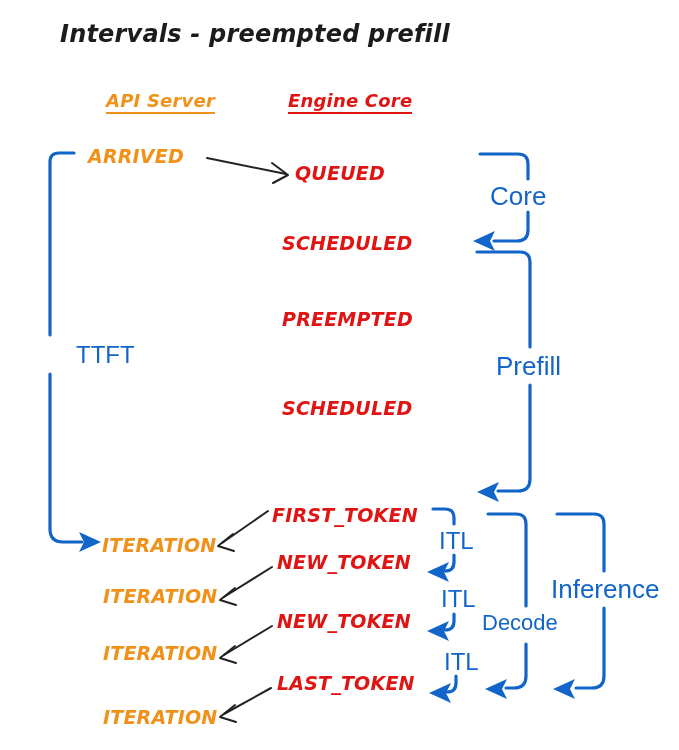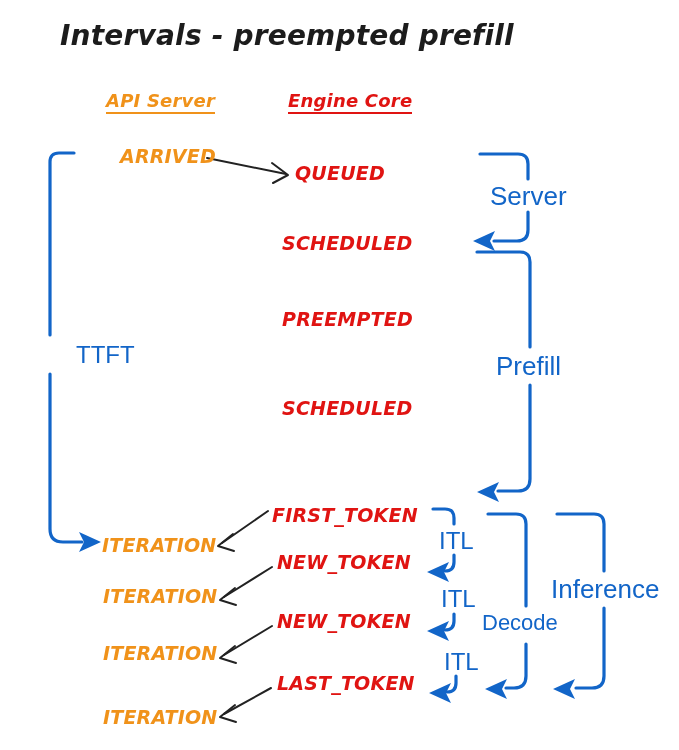--- a/index.html
+++ b/index.html
@@ -11,21 +11,21 @@
     font-family:"DejaVu Sans",sans-serif;
     font-style:italic;font-weight:700;
     white-space:nowrap;position:absolute;line-height:1.1;
     letter-spacing:0.2px;
   }
   .hand-orange{color:#F0921A;}
   .hand-red{color:#E01412;}
   .hand-black{color:#1c1c1c;}
   .col-header{font-size:18px;padding-bottom:1px;border-bottom:2px solid currentColor;}
   .event{font-size:19px;}
-  .title{font-size:28px;width:345px;text-align:center;}
+  .title{font-size:24px;width:345px;text-align:center;}
   .blue-label{
     position:absolute;color:#1265C8;
     font-family:"Liberation Sans","DejaVu Sans",sans-serif;
     font-weight:400;white-space:nowrap;line-height:1.05;
     background:#fff;padding:0 3px;
   }
   svg{position:absolute;left:0;top:0;}
   .blue-stroke{stroke:#1265C8;stroke-width:3.2;fill:none;stroke-linecap:round;}
   .blue-fill{fill:#1265C8;stroke:none;}
   .black-stroke{stroke:#222;stroke-width:2;fill:none;stroke-linecap:round;stroke-linejoin:round;}
@@ -107,37 +107,37 @@
       <path class="black-stroke" d="M 271,688 L 224,714"></path>
       <path class="black-stroke" d="M 220,717 L 235,705 M 220,717 L 236,722"></path>
     </g>
   </svg>
 
   <div class="hand hand-black title" style="left:60px;top:21px;">Intervals - preempted prefill</div>
 
   <div class="hand hand-orange col-header" style="left:106px;top:91px;">API Server</div>
   <div class="hand hand-red col-header" style="left:288px;top:91px;">Engine Core</div>
 
-  <div class="hand hand-orange event" style="left:120px;top:146px;text-align:right;">ARRIVED</div>
+  <div class="hand hand-orange event" style="left:88px;top:146px;text-align:right;">ARRIVED</div>
   <div class="hand hand-orange event" style="left:102px;top:535px;">ITERATION</div>
   <div class="hand hand-orange event" style="left:103px;top:586px;">ITERATION</div>
   <div class="hand hand-orange event" style="left:103px;top:643px;">ITERATION</div>
   <div class="hand hand-orange event" style="left:103px;top:707px;">ITERATION</div>
 
   <div class="hand hand-red event" style="left:295px;top:163px;">QUEUED</div>
   <div class="hand hand-red event" style="left:282px;top:233px;">SCHEDULED</div>
   <div class="hand hand-red event" style="left:282px;top:309px;text-align:center;">PREEMPTED</div>
   <div class="hand hand-red event" style="left:282px;top:398px;">SCHEDULED</div>
   <div class="hand hand-red event" style="left:272px;top:505px;">FIRST_TOKEN</div>
   <div class="hand hand-red event" style="left:277px;top:552px;">NEW_TOKEN</div>
   <div class="hand hand-red event" style="left:277px;top:611px;">NEW_TOKEN</div>
   <div class="hand hand-red event" style="left:277px;top:673px;">LAST_TOKEN</div>
 
   <div class="blue-label" style="left:26px;top:342px;font-size:24px;margin-left:47px;">TTFT</div>
-  <div class="blue-label" style="left:487px;top:183px;font-size:26px;">Server</div>
+  <div class="blue-label" style="left:487px;top:183px;font-size:26px;">Core</div>
   <div class="blue-label" style="left:493px;top:353px;font-size:26px;">Prefill</div>
   <div class="blue-label" style="left:436px;top:528px;font-size:24px;">ITL</div>
   <div class="blue-label" style="left:438px;top:586px;font-size:24px;">ITL</div>
   <div class="blue-label" style="left:441px;top:649px;font-size:24px;">ITL</div>
   <div class="blue-label" style="left:479px;top:611px;font-size:22px;">Decode</div>
   <div class="blue-label" style="left:548px;top:576px;font-size:26px;">Inference</div>
 
 </div>
 
 </body></html>

